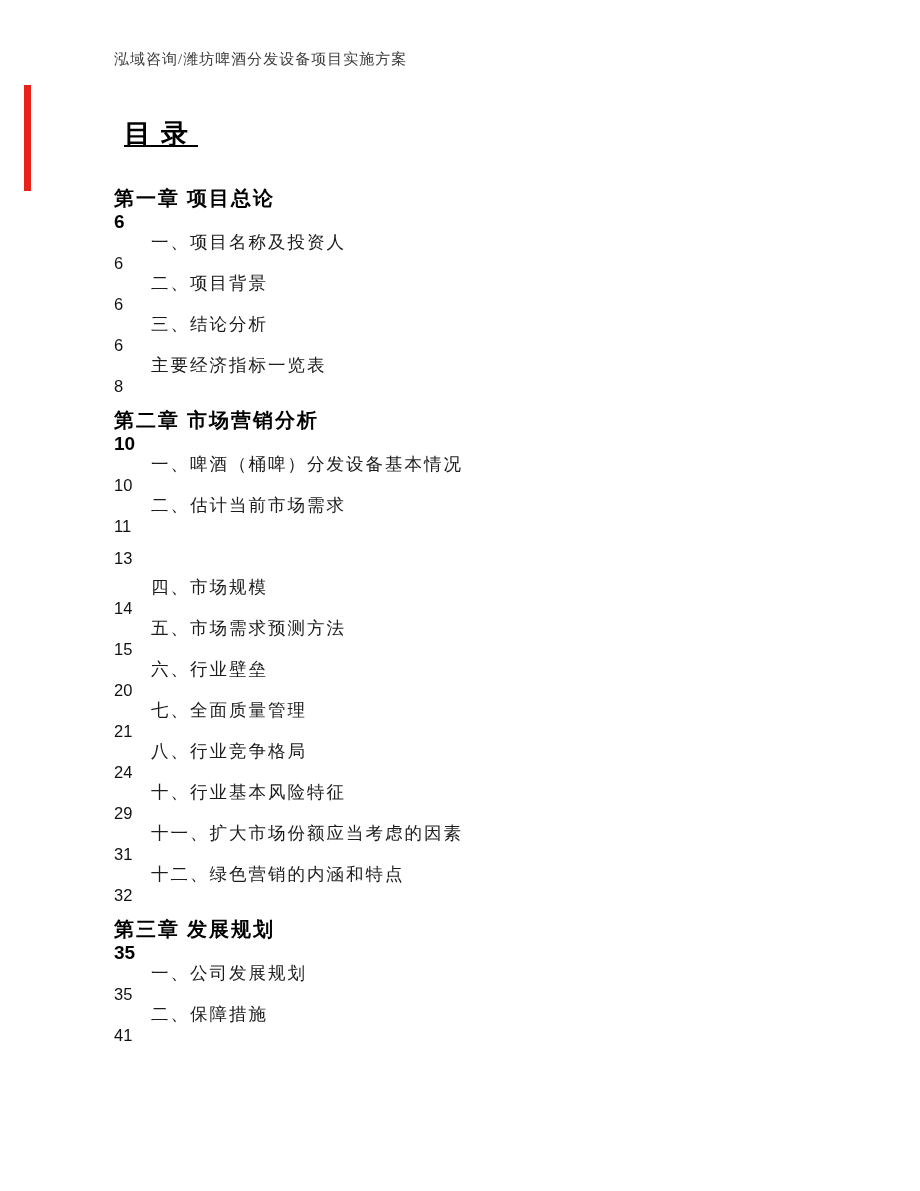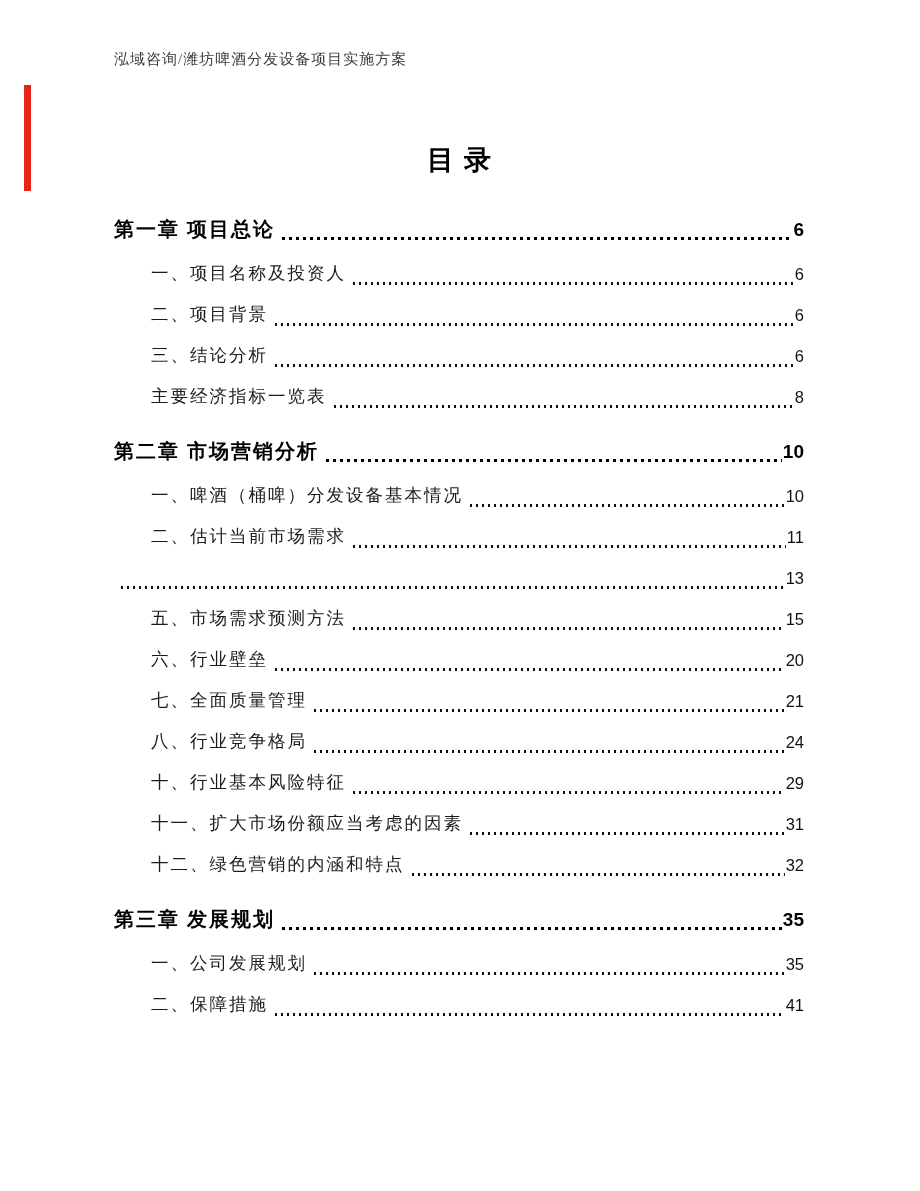--- a/index.html
+++ b/index.html
@@ -27,39 +27,40 @@
     white-space: nowrap;
   }
   .accent-bar {
     position: absolute;
     left: 0;
     top: 85px;
     width: 7px;
     height: 106px;
   }
   .toc-title {
-    margin-top: 72px;
-    text-align: center;
+    margin-top: 46px;
     font-size: 27px;
     font-weight: bold;
     color: #000000;
     letter-spacing: 10px;
     padding-left: 10px; 
+    text-decoration: underline;
   }
   .toc {
     margin-top: 36px;
   }
   .toc-row {
     display: flex;
-    align-items: center;
+    align-items: flex-start;
     height: 28px;
     margin-top: 13px;
     font-size: 17.5px;
     letter-spacing: 2px;
     line-height: 1;
+    flex-direction: column;
   }
   .toc-row.chapter {
     height: 30px;
     margin-top: 25px;
     margin-bottom: 16px;
     font-size: 20px;
     font-weight: bold;
     color: #000000;
   }
   .toc-row.item .label {
@@ -143,20 +144,25 @@
       <div class="toc-row item">
         <span class="label">二、估计当前市场需求</span>
         <span class="leader"></span>
         <span class="pagenum">11</span>
       </div>
       <div class="toc-row item">
         <span class="leader"></span>
         <span class="pagenum">13</span>
       </div>
       <div class="toc-row item">
+        <span class="label">四、市场规模</span>
+        <span class="leader"></span>
+        <span class="pagenum">14</span>
+      </div>
+      <div class="toc-row item">
         <span class="label">五、市场需求预测方法</span>
         <span class="leader"></span>
         <span class="pagenum">15</span>
       </div>
       <div class="toc-row item">
         <span class="label">六、行业壁垒</span>
         <span class="leader"></span>
         <span class="pagenum">20</span>
       </div>
       <div class="toc-row item">

